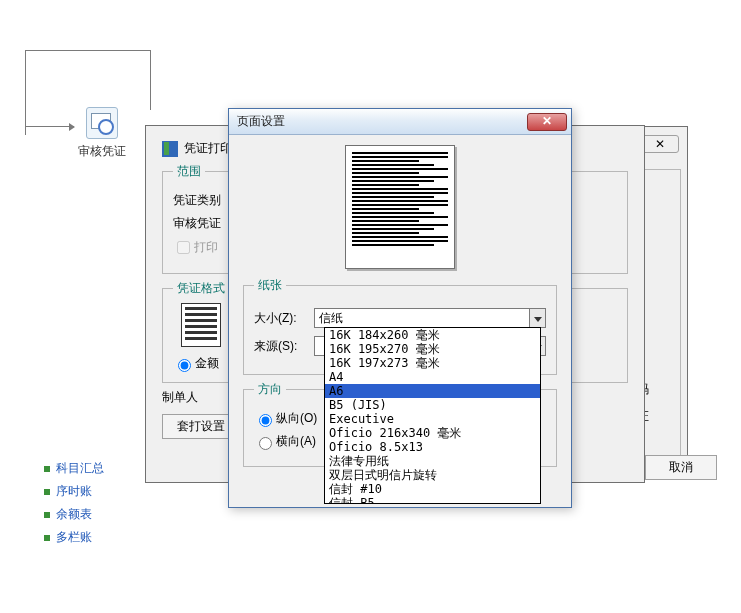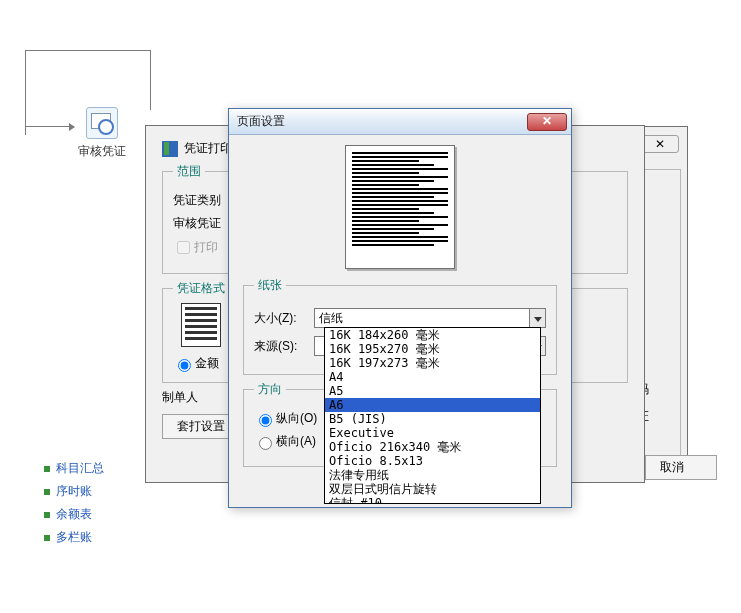--- a/index.html
+++ b/index.html
@@ -25,21 +25,21 @@
 fieldset{border:1px solid #b8b8b8;margin:0 0 6px;padding:6px 10px 10px}
 legend{padding:0 4px;color:#0f766e}
 .row{display:flex;align-items:center;margin:6px 0}
 .row label{margin-right:8px}
 .fmt-sample{display:inline-block;border:1px solid #333;background:#fff;width:40px;height:44px;padding:3px;margin-left:8px;vertical-align:middle}
 .fmt-sample span{display:block;height:3px;background:#333;margin-bottom:3px}
 .radio-row{display:flex;align-items:center;margin-top:8px}
 .radio-row span{margin-right:16px}
 input[type=radio]{margin-right:4px;vertical-align:middle}
 input[type=checkbox]{margin-right:4px;vertical-align:middle}
-.btn{background:#f4f4f4;border:1px solid #a0a0a0;padding:3px 14px;cursor:pointer;min-width:72px;display:inline-block}
+.btn{background:#f4f4f4;border:1px solid #a0a0a0;padding:3px 14px;cursor:pointer;min-width:72px;text-align:center;display:inline-block}
 .bottom-bar{display:flex;align-items:center;margin-top:6px}
 .dlg3{left:580px;top:126px;width:108px;height:350px;padding:12px 8px}
 .dlg3 .x-btn{position:absolute;right:8px;top:8px;width:38px;height:18px;border:1px solid #a0a0a0;border-radius:3px;text-align:center;line-height:16px;cursor:pointer}
 .dlg3-body{border:1px solid #b8b8b8;position:absolute;left:6px;top:42px;right:6px;bottom:10px}
 .dlg-page{position:absolute;left:228px;top:108px;width:344px;height:400px;background:#f0f0f0;border:1px solid #4a72a8;box-shadow:2px 2px 10px rgba(0,0,0,.25)}
 .titlebar{height:26px;background:linear-gradient(#fdfefe,#e3edf7 45%,#cfe0f2);display:flex;align-items:center;padding:0 4px 0 8px;border-bottom:1px solid #9ab2ce}
 .titlebar .t-label{flex:1;color:#1a1a1a}
 .close-btn{width:40px;height:18px;background:linear-gradient(#e7a0a0,#c84646);border:1px solid #8a3030;border-radius:3px;color:#fff;text-align:center;line-height:15px;cursor:pointer;font-weight:bold}
 .page-body{padding:10px 14px}
 .preview-box{width:110px;height:124px;border:1px solid #707070;margin:0 auto 8px;background:#fff;box-shadow:2px 2px 0 #b0b0b0;padding:6px;overflow:hidden}
@@ -193,21 +193,20 @@
         </div>
     </fieldset>
   </div>
 </div>
 
 <div class="dropdown" id="dd">
     <div class="opt">16K 184x260 毫米</div>
     <div class="opt">16K 195x270 毫米</div>
     <div class="opt">16K 197x273 毫米</div>
     <div class="opt">A4</div>
-    <div class="opt">A5</div>
     <div class="opt sel">A6</div>
     <div class="opt">B5 (JIS)</div>
     <div class="opt">Executive</div>
     <div class="opt">Oficio 216x340 毫米</div>
     <div class="opt">Oficio 8.5x13</div>
     <div class="opt">法律专用纸</div>
     <div class="opt">双层日式明信片旋转</div>
     <div class="opt">信封 #10</div>
     <div class="opt">信封 B5</div>
   </div>

